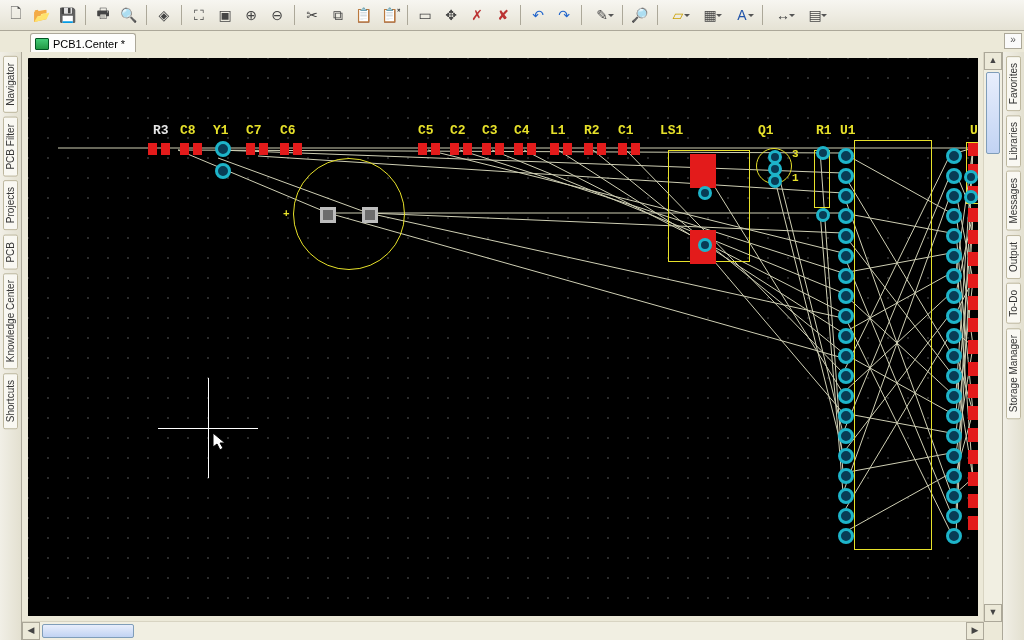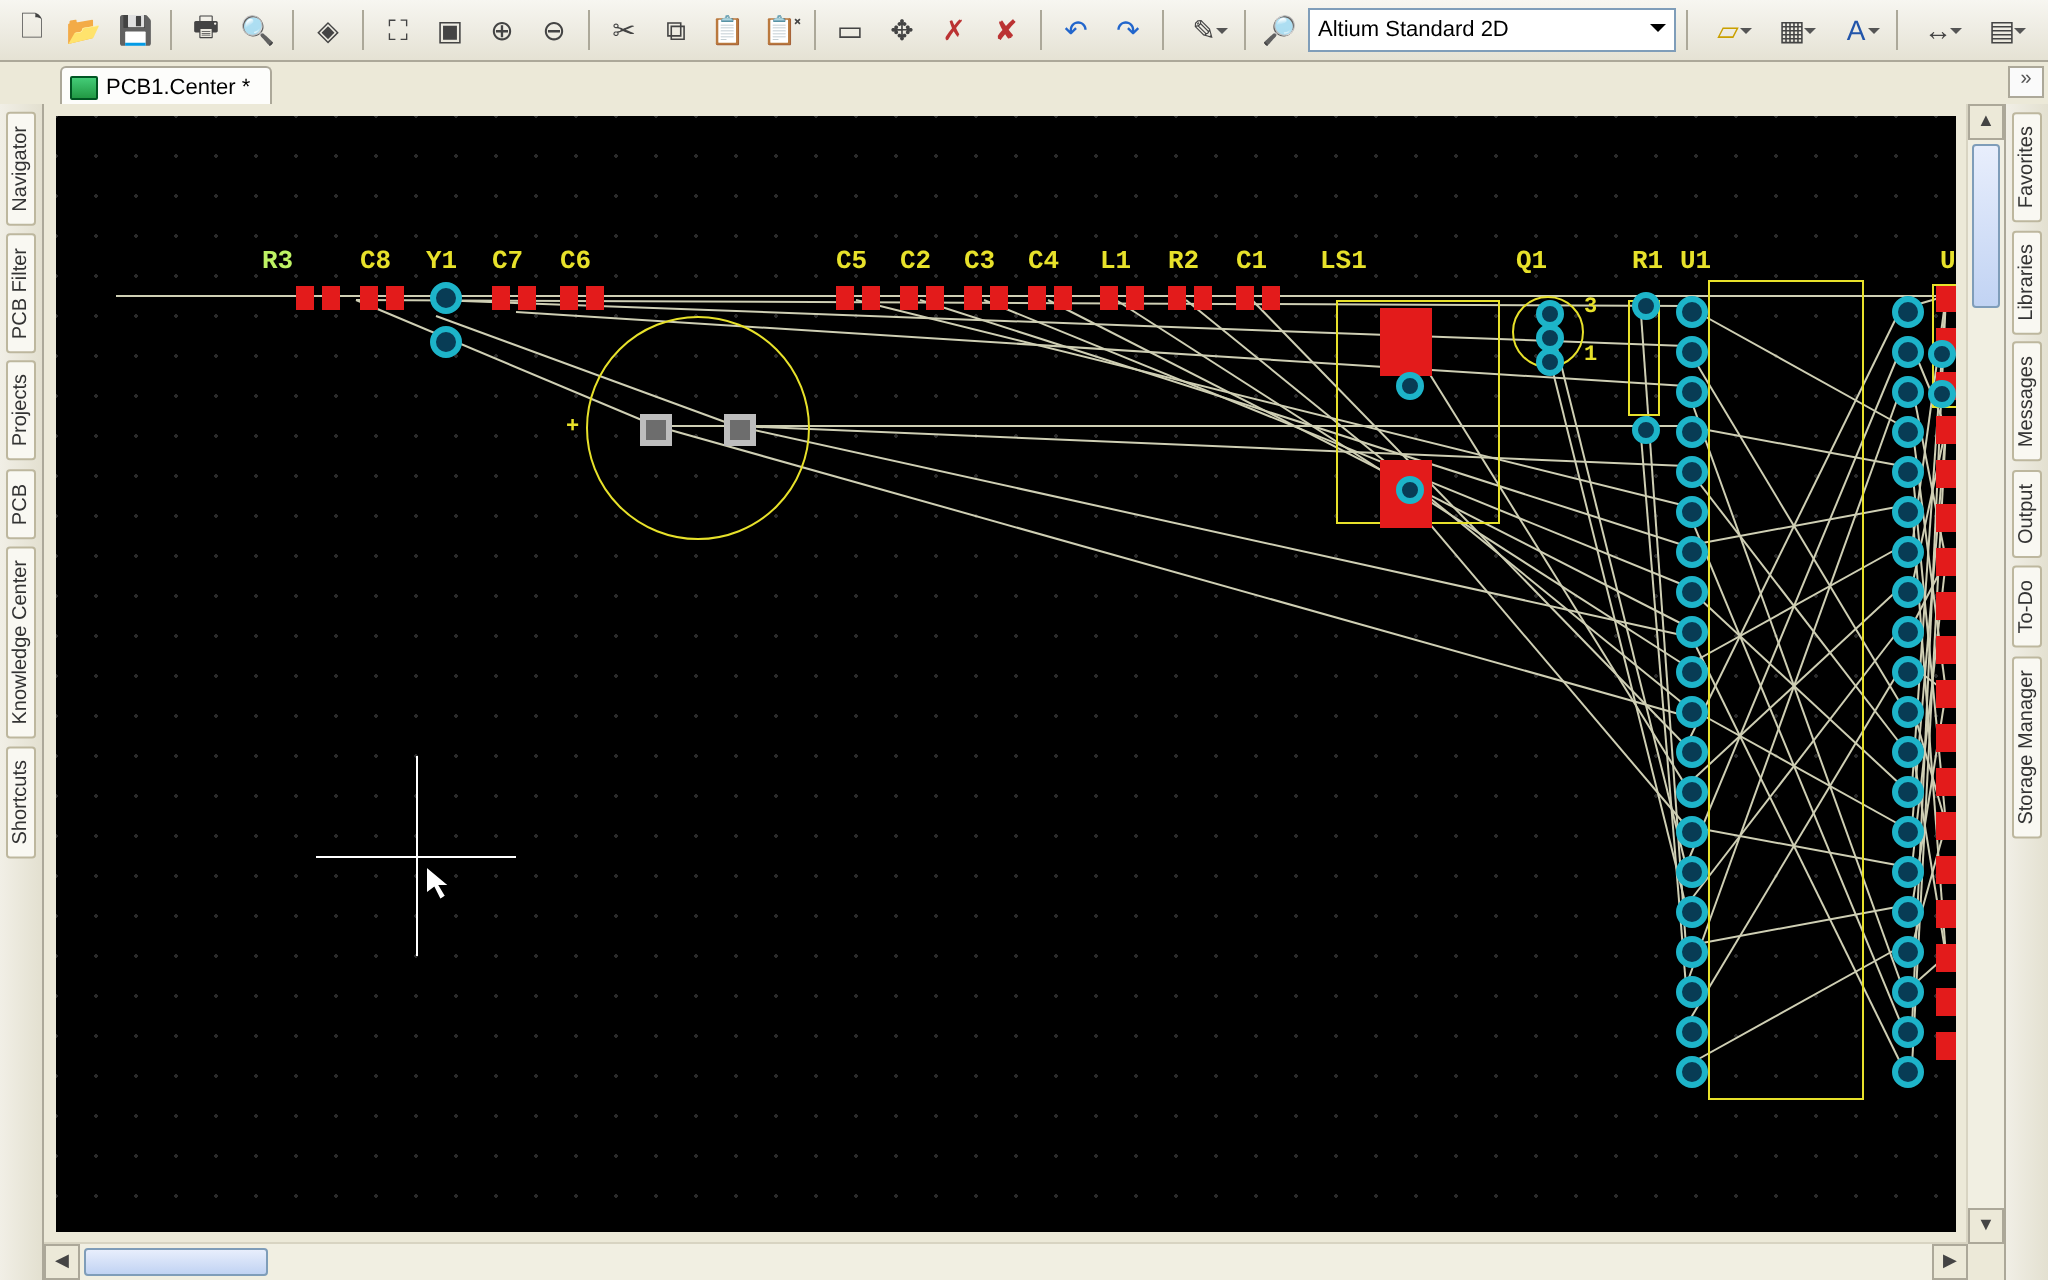--- a/index.html
+++ b/index.html
@@ -253,23 +253,20 @@
   <div class="tb-btn">✥</div>
   <div class="tb-btn" style="color:#b33">✗</div>
   <div class="tb-btn" style="color:#b33">✘</div>
   <div class="tb-sep"></div>
   <div class="tb-btn" style="color:#2266cc">↶</div>
   <div class="tb-btn" style="color:#2266cc">↷</div>
   <div class="tb-sep"></div>
   <div class="tb-btn tb-drop">✎</div>
   <div class="tb-sep"></div>
   <div class="tb-btn">🔎</div>
-  <div class="tb-combo">
-    <span>Altium Standard 2D</span>
-  </div>
   <div class="tb-sep"></div>
   <div class="tb-btn tb-drop" style="color:#caa000">▱</div>
   <div class="tb-btn tb-drop">▦</div>
   <div class="tb-btn tb-drop" style="color:#2255aa">A</div>
   <div class="tb-sep"></div>
   <div class="tb-btn tb-drop">↔</div>
   <div class="tb-btn tb-drop">▤</div>
 </div>
 
 <div class="tabstrip">
@@ -432,21 +429,21 @@
         <div class="padHole" style="left:670px;top:180px;width:8px;height:8px"></div>
         <div class="outline-circ" style="left:728px;top:90px;width:34px;height:34px"></div>
         <div class="padHole" style="left:740px;top:92px;width:8px;height:8px"></div>
         <div class="padHole" style="left:740px;top:104px;width:8px;height:8px"></div>
         <div class="padHole" style="left:740px;top:116px;width:8px;height:8px"></div>
         <div class="label" style="left:764px;top:90px;color:#e7e12a;font-size:11px">3</div>
         <div class="label" style="left:764px;top:114px;color:#e7e12a;font-size:11px">1</div>
         <div class="outline-rect" style="left:786px;top:92px;width:14px;height:56px"></div>
         <div class="padHole" style="left:788px;top:88px;width:8px;height:8px"></div>
         <div class="padHole" style="left:788px;top:150px;width:8px;height:8px"></div>
-        <div class="label" style="left:103px;top:65px;color:#bef264">R3</div>
+        <div class="label" style="left:125px;top:65px;color:#e5e5e5">R3</div>
         <div class="pad" style="left:120px;top:85px;width:9px;height:12px"></div>
         <div class="pad" style="left:133px;top:85px;width:9px;height:12px"></div>
         <div class="label" style="left:152px;top:65px;color:#e7e12a">C8</div>
         <div class="pad" style="left:152px;top:85px;width:9px;height:12px"></div>
         <div class="pad" style="left:165px;top:85px;width:9px;height:12px"></div>
         <div class="label" style="left:185px;top:65px;color:#e7e12a">Y1</div>
         <div class="padHole" style="left:187px;top:83px;width:10px;height:10px"></div>
         <div class="padHole" style="left:187px;top:105px;width:10px;height:10px"></div>
         <div class="label" style="left:218px;top:65px;color:#e7e12a">C7</div>
         <div class="pad" style="left:218px;top:85px;width:9px;height:12px"></div>

